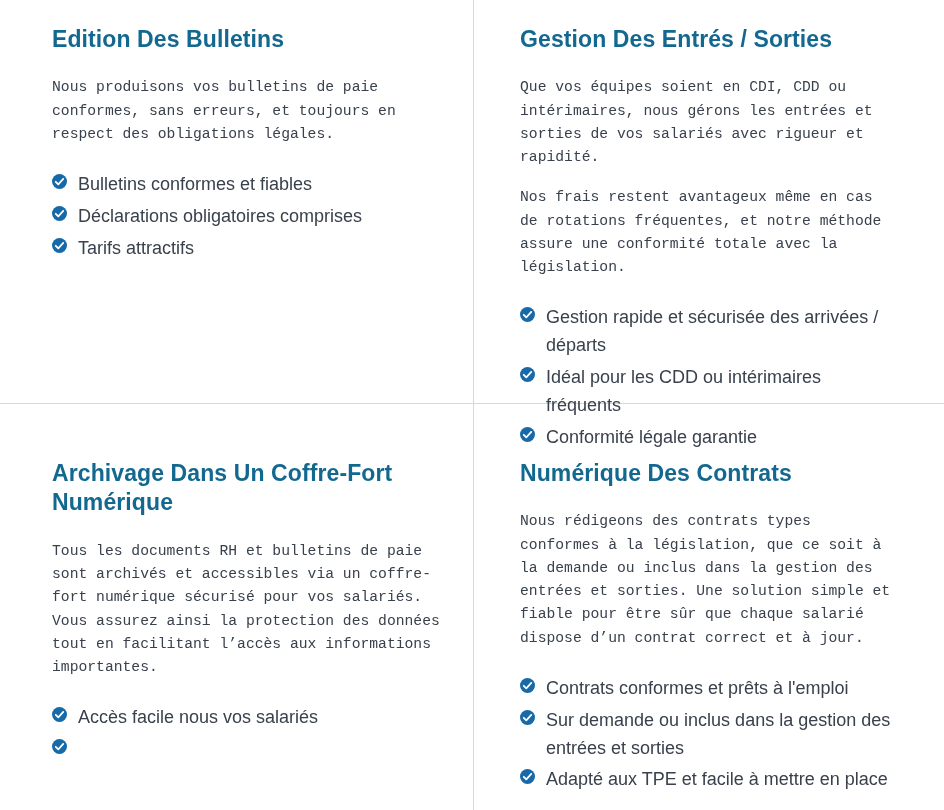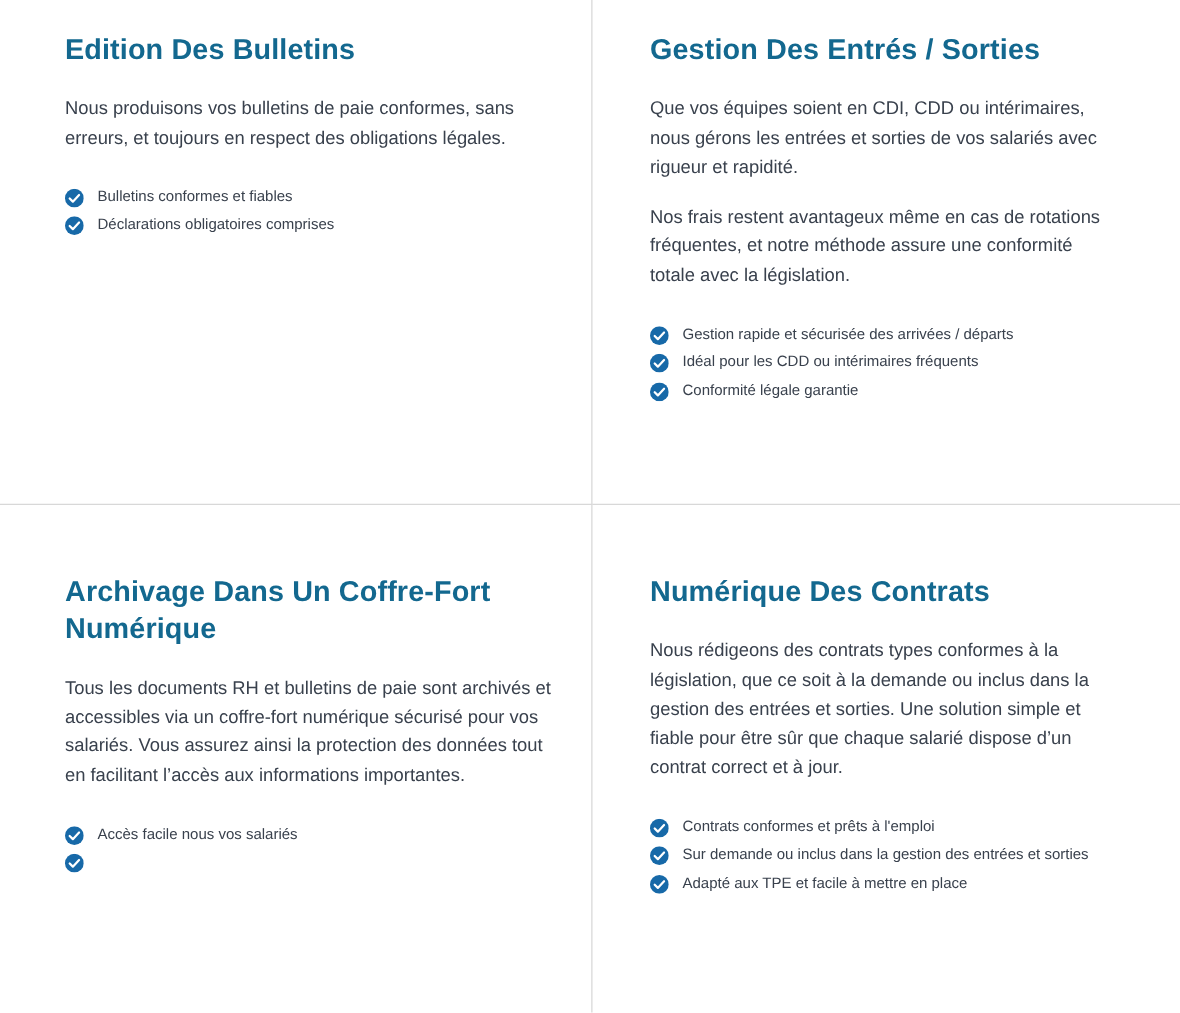--- a/index.html
+++ b/index.html
@@ -46,33 +46,34 @@
     padding-top: 55px;
   }
   .card-body {
     font-size: 14.7px;
     line-height: 1.58;
     color: #39414d;
     margin: 22px 0 0 0;
   }
   .card-body p {
     margin: 0 0 17px 0;
+    font-family: Liberation Mono, monospace;
   }
   .card-body p:last-child { margin-bottom: 0; }
 
   .bullets {
     list-style: none;
     margin: 25px 0 0 0;
     padding: 0;
   }
   .bullets li {
     position: relative;
     padding-left: 26px;
     margin-bottom: 4px;
-    font-size: 12px;
+    font-size: 18px;
     line-height: 1.55;
     color: #39414d;
   }
   .check {
     position: absolute;
     left: 0;
     top: 3px;
     width: 15px;
     height: 15px;
     display: block;
@@ -101,20 +102,29 @@
       </li>
       <li>
         <span class="check">
           <svg width="15" height="15" viewBox="0 0 16 16">
               <circle cx="8" cy="8" r="8" fill="#1769a8"></circle>
               <path d="M4 8.3 L6.7 11 L12 5.3" fill="none" stroke="#ffffff" stroke-width="1.9" stroke-linecap="round" stroke-linejoin="round"></path>
             </svg>
         </span>
         <span>Déclarations obligatoires comprises</span>
       </li>
+      <li>
+        <span class="check">
+          <svg width="15" height="15" viewBox="0 0 16 16">
+              <circle cx="8" cy="8" r="8" fill="#1769a8"></circle>
+              <path d="M4 8.3 L6.7 11 L12 5.3" fill="none" stroke="#ffffff" stroke-width="1.9" stroke-linecap="round" stroke-linejoin="round"></path>
+            </svg>
+        </span>
+        <span>Tarifs attractifs</span>
+      </li>
     </ul>
   </section>
 
   <section class="cell col-right row-1 border-bottom">
     <h2 class="card-title">Gestion Des Entrés / Sorties</h2>
     <div class="card-body">
       <p>Que vos équipes soient en CDI, CDD ou intérimaires, nous gérons les entrées et sorties de vos salariés avec rigueur et rapidité.</p>
       <p>Nos frais restent avantageux même en cas de rotations fréquentes, et notre méthode assure une conformité totale avec la législation.</p>
     </div>
     <ul class="bullets">

